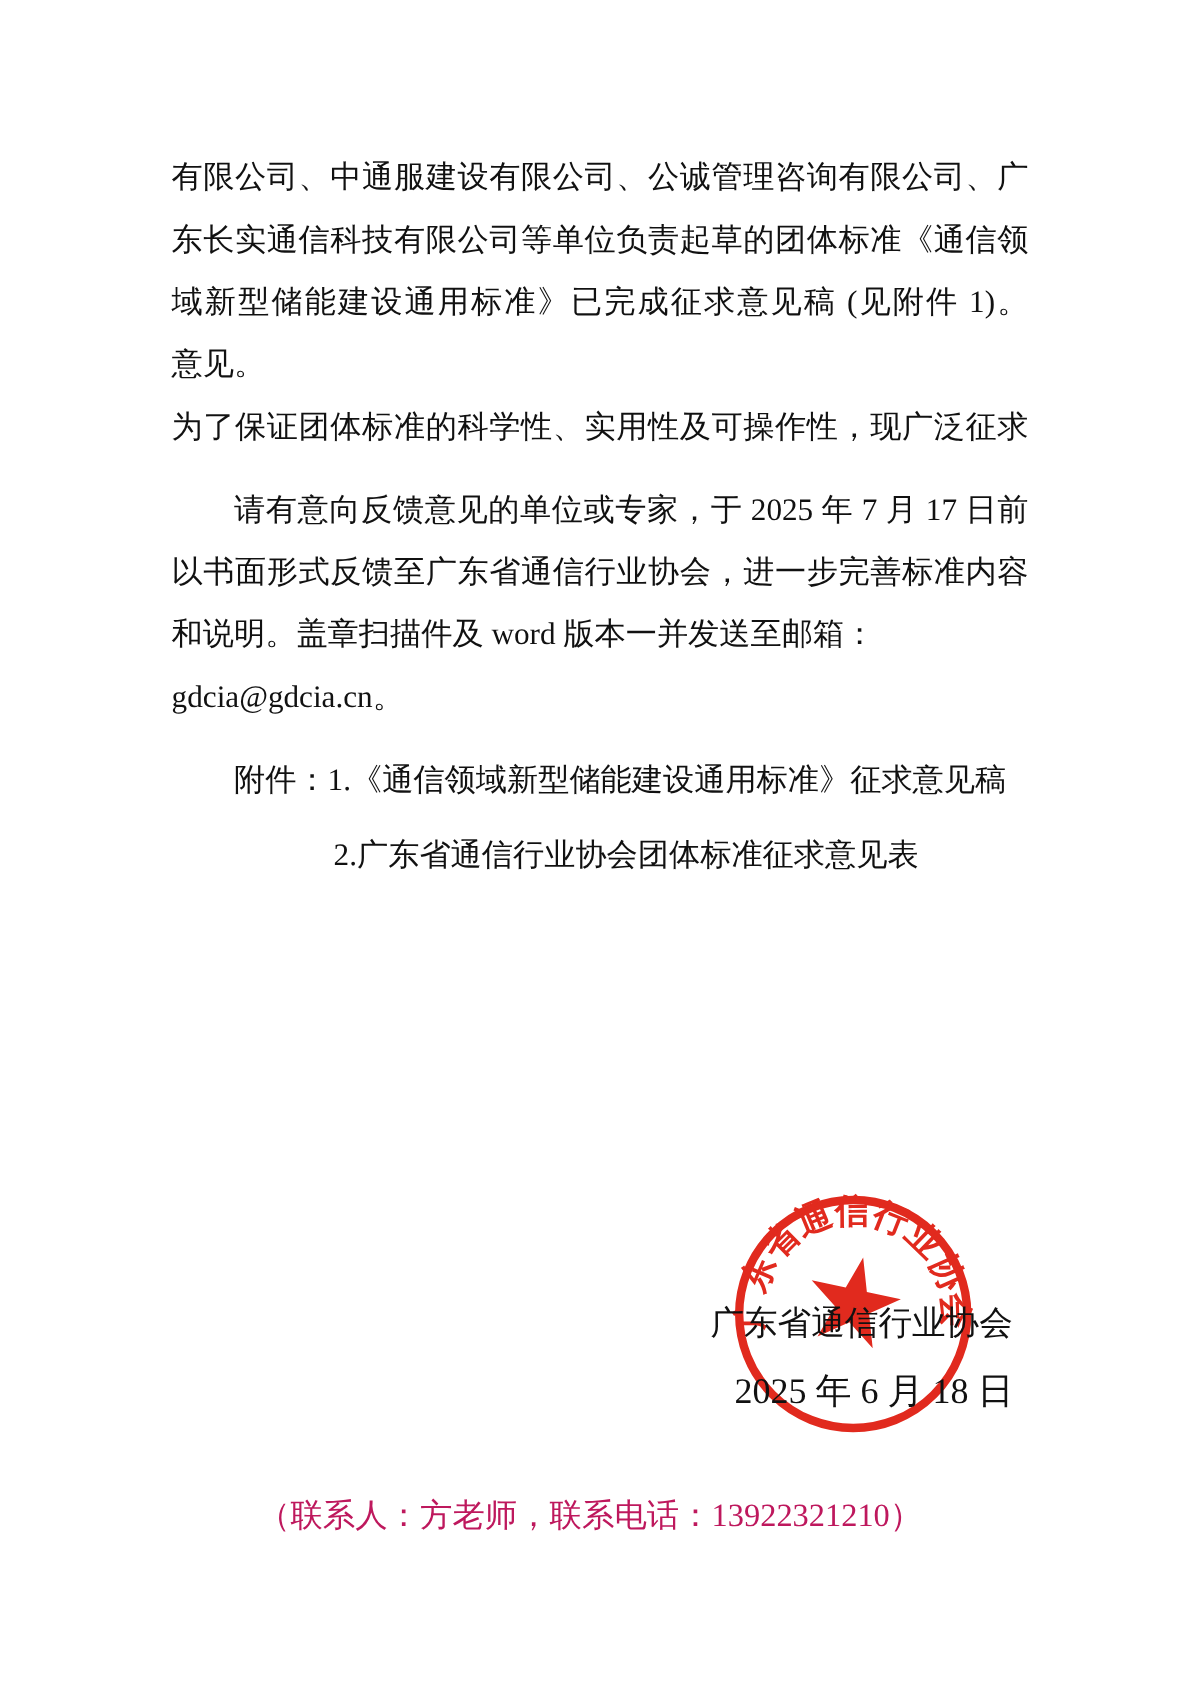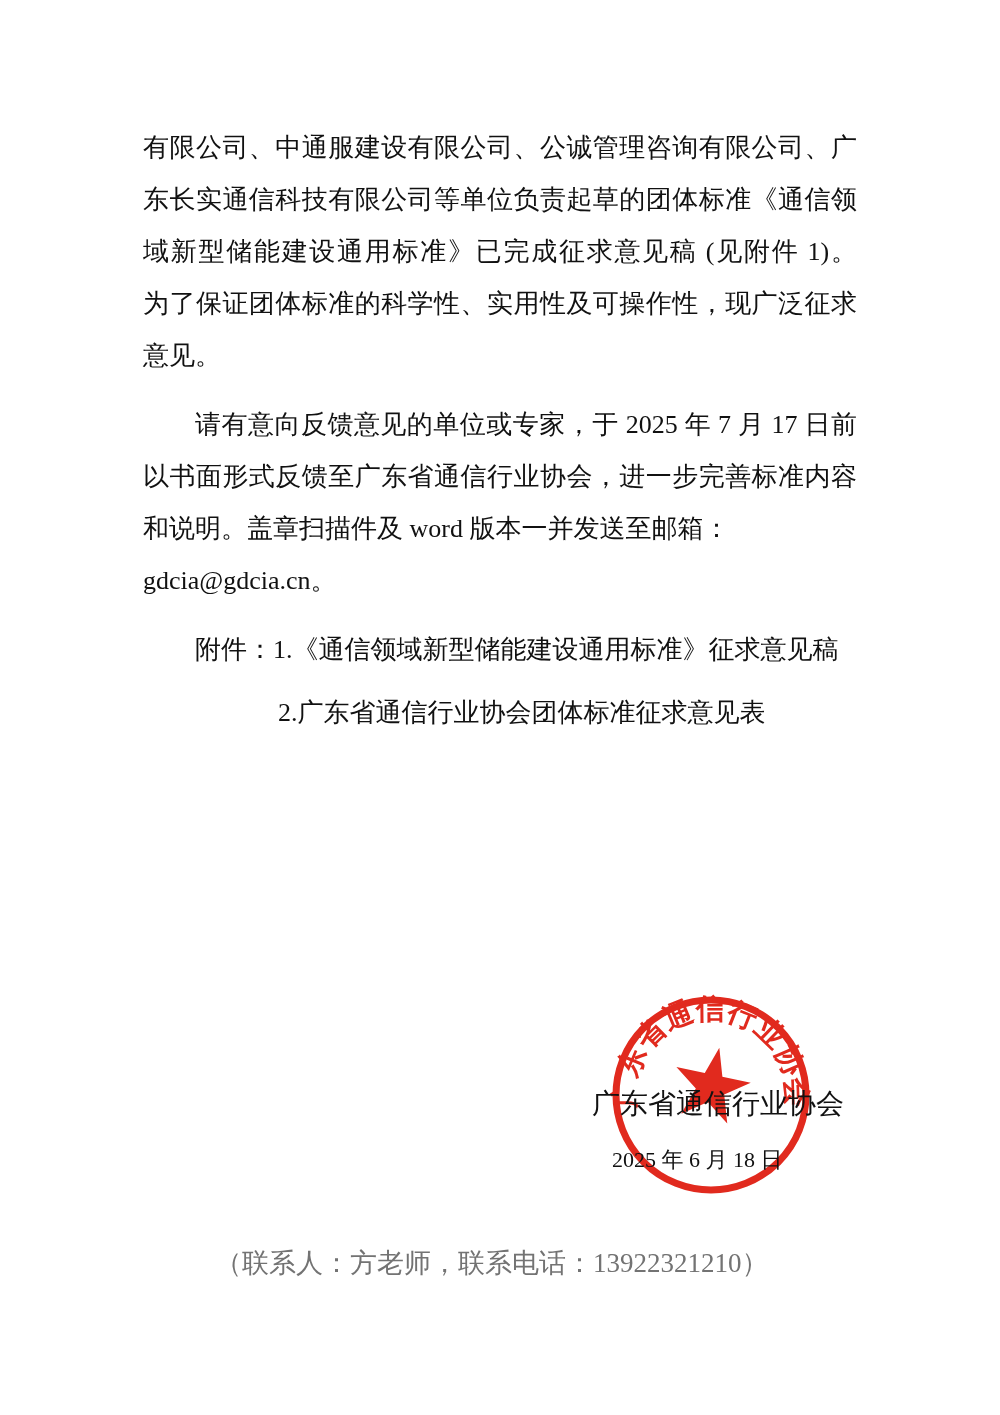--- a/index.html
+++ b/index.html
@@ -51,47 +51,47 @@
     left: 592px;
     top: 1078px;
     font-size: 28px;
     line-height: 52px;
     color: #111111;
   }
   .sig-date {
     position: absolute;
     left: 612px;
     top: 1134px;
-    font-size: 22px;
+    font-size: 30px;
     line-height: 52px;
     color: #111111;
   }
   .contact-line {
     position: absolute;
     left: 215px;
     top: 1237px;
     font-size: 27px;
     line-height: 52px;
-    color: #737373;
+    color: #be185d;
     text-align: right;
   }
 </style>
 </head>
 <body>
 
 <div class="page">
 
   <div class="content">
 
     <div class="para">
       <div class="ln j">有限公司、中通服建设有限公司、公诚管理咨询有限公司、广</div>
       <div class="ln j">东长实通信科技有限公司等单位负责起草的团体标准《通信领</div>
       <div class="ln j">域新型储能建设通用标准》已完成征求意见稿 (见附件 1)。</div>
+      <div class="ln">意见。</div>
       <div class="ln j">为了保证团体标准的科学性、实用性及可操作性，现广泛征求</div>
-      <div class="ln">意见。</div>
     </div>
 
     <div class="para">
       <div class="ln j in2">请有意向反馈意见的单位或专家，于 2025 年 7 月 17 日前</div>
       <div class="ln j">以书面形式反馈至广东省通信行业协会，进一步完善标准内容</div>
       <div class="ln">和说明。盖章扫描件及 word 版本一并发送至邮箱：</div>
       <div class="ln">gdcia@gdcia.cn。</div>
     </div>
 
 

